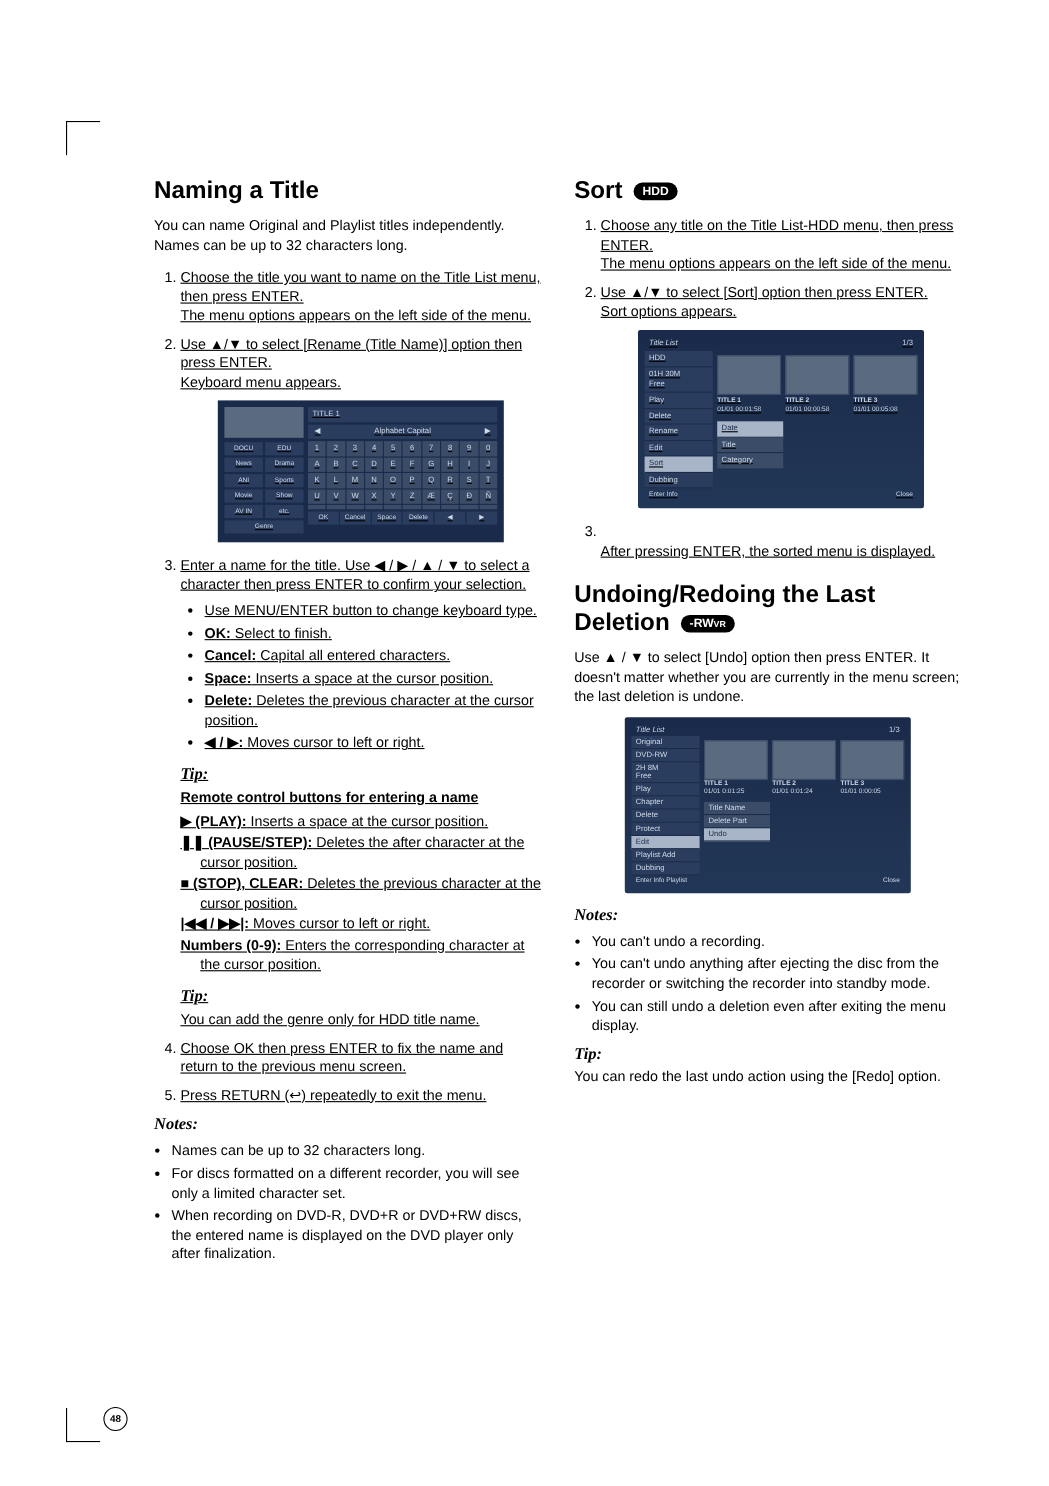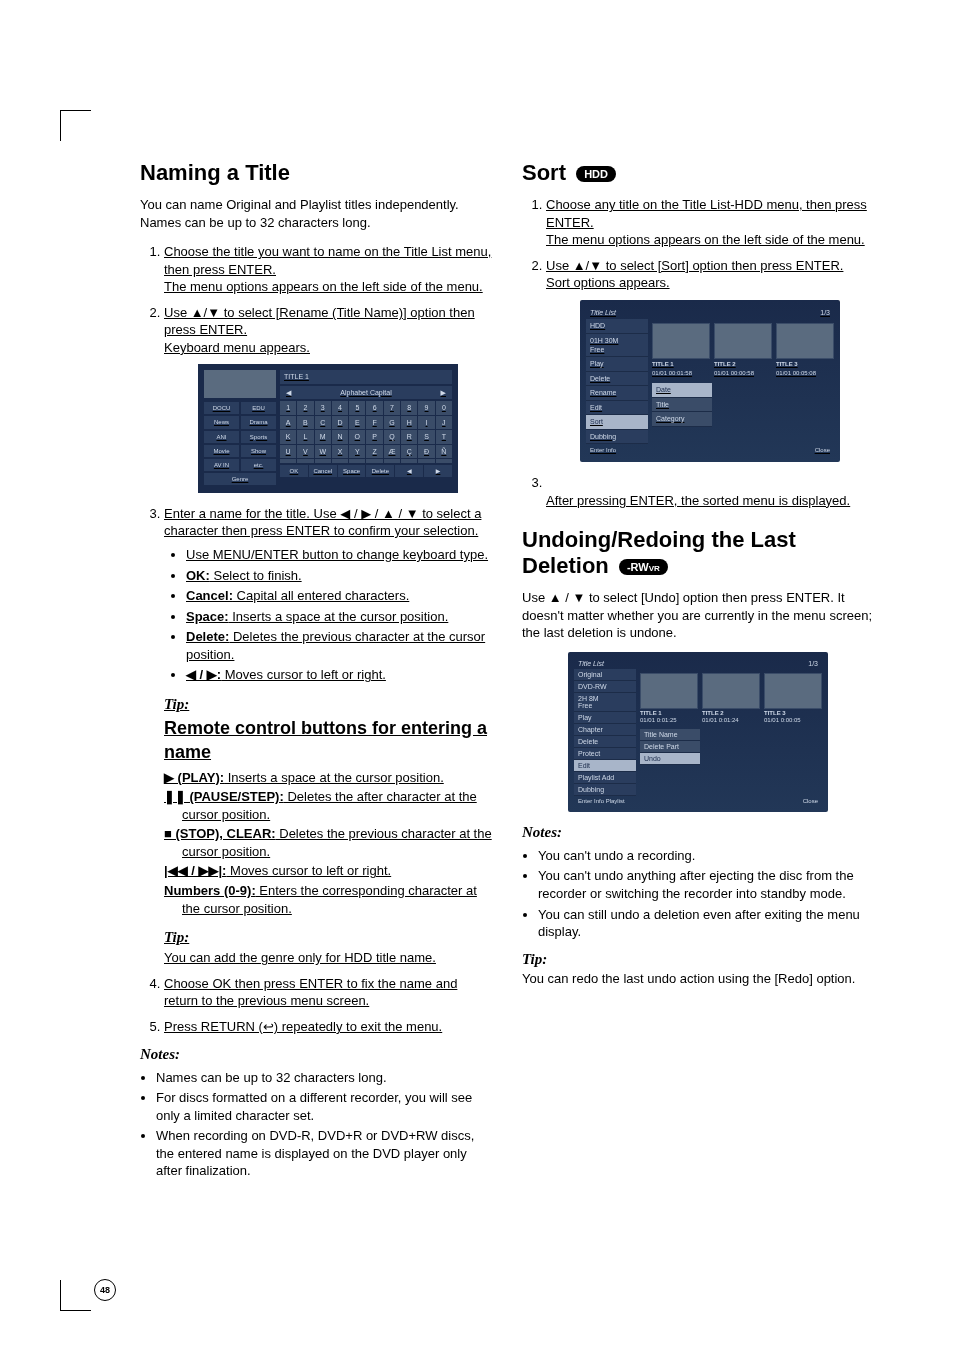--- a/index.html
+++ b/index.html
@@ -72,21 +72,21 @@
     margin-bottom: 3px;
   }
   .tip-label, .notes-label {
     font-style: italic;
     font-weight: bold;
     font-family: Georgia, 'Times New Roman', serif;
     font-size: 15px;
     margin: 10px 0 2px 0;
   }
   .subhead {
-    font-size: 18px;
+    font-size: 13px;
     font-weight: bold;
     margin: 2px 0 4px 0;
   }
   .desc-list {
     font-size: 13px;
     line-height: 1.35;
     margin: 0 0 2px 0;
     padding-left: 18px;
     text-indent: -18px;
   }

